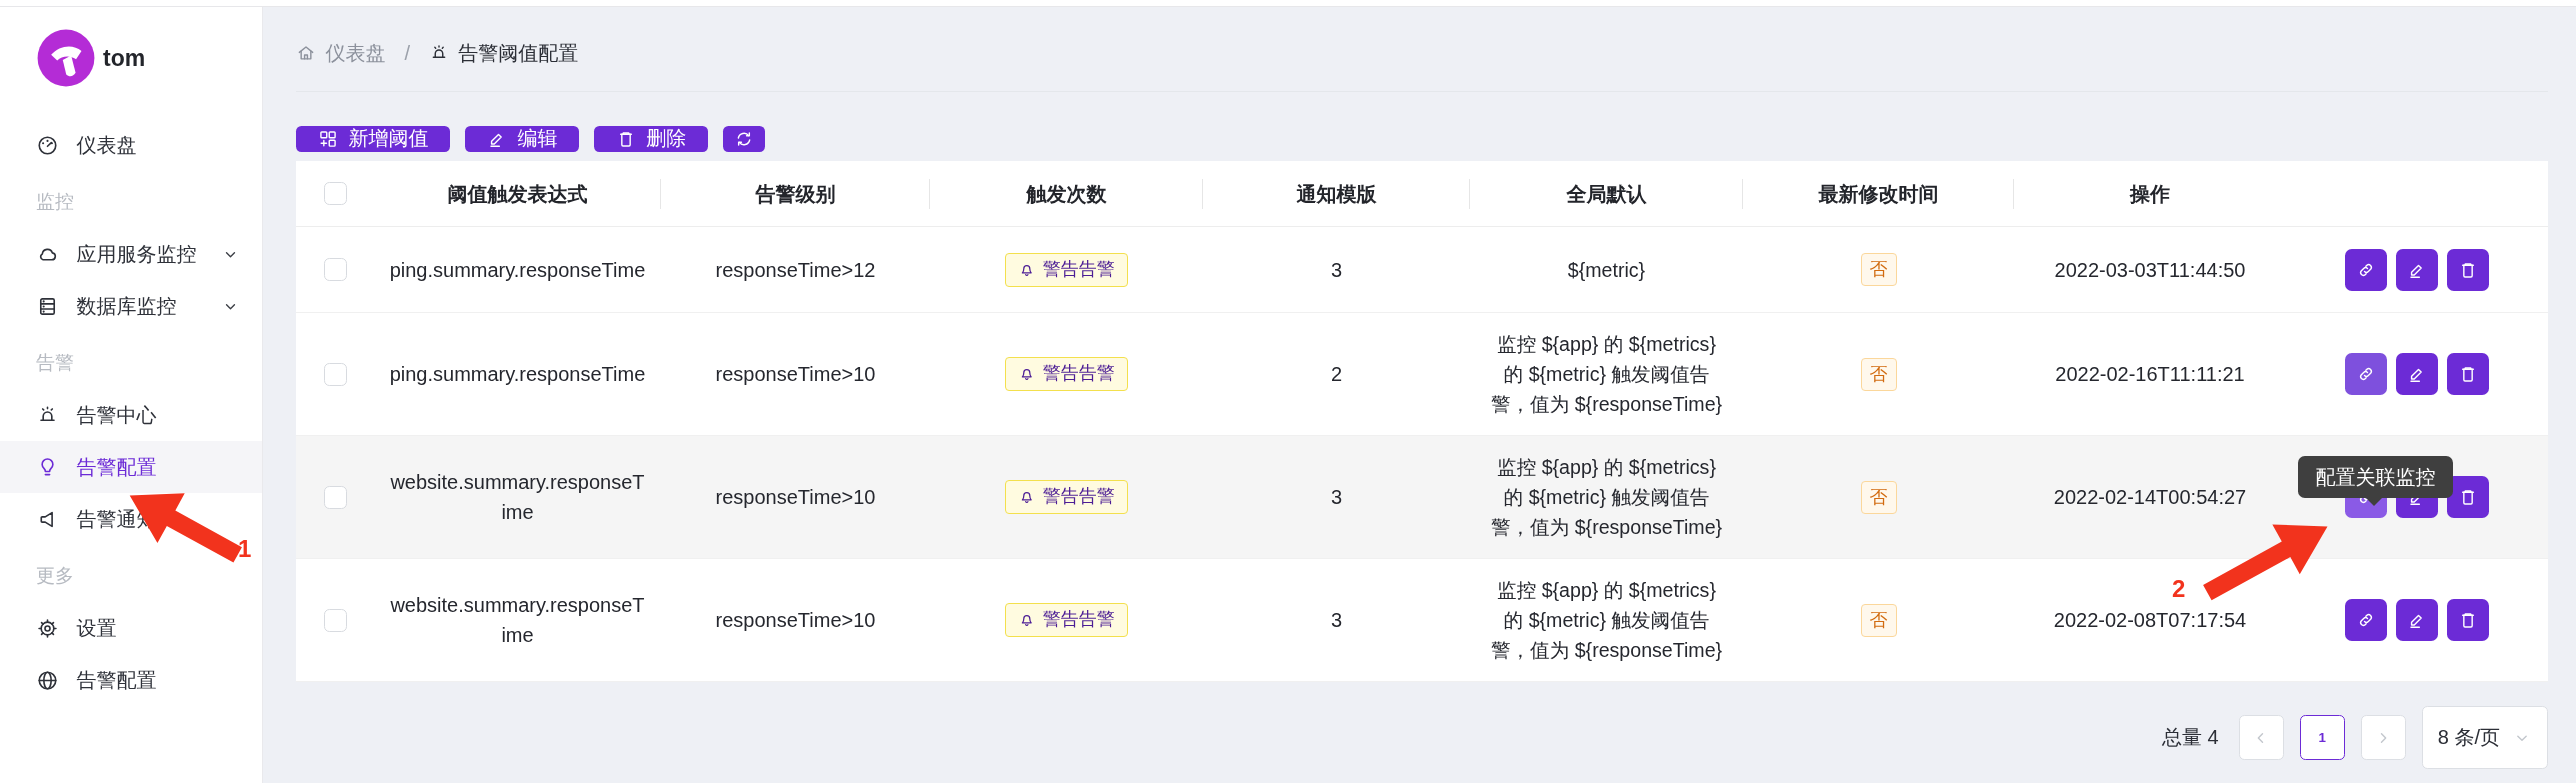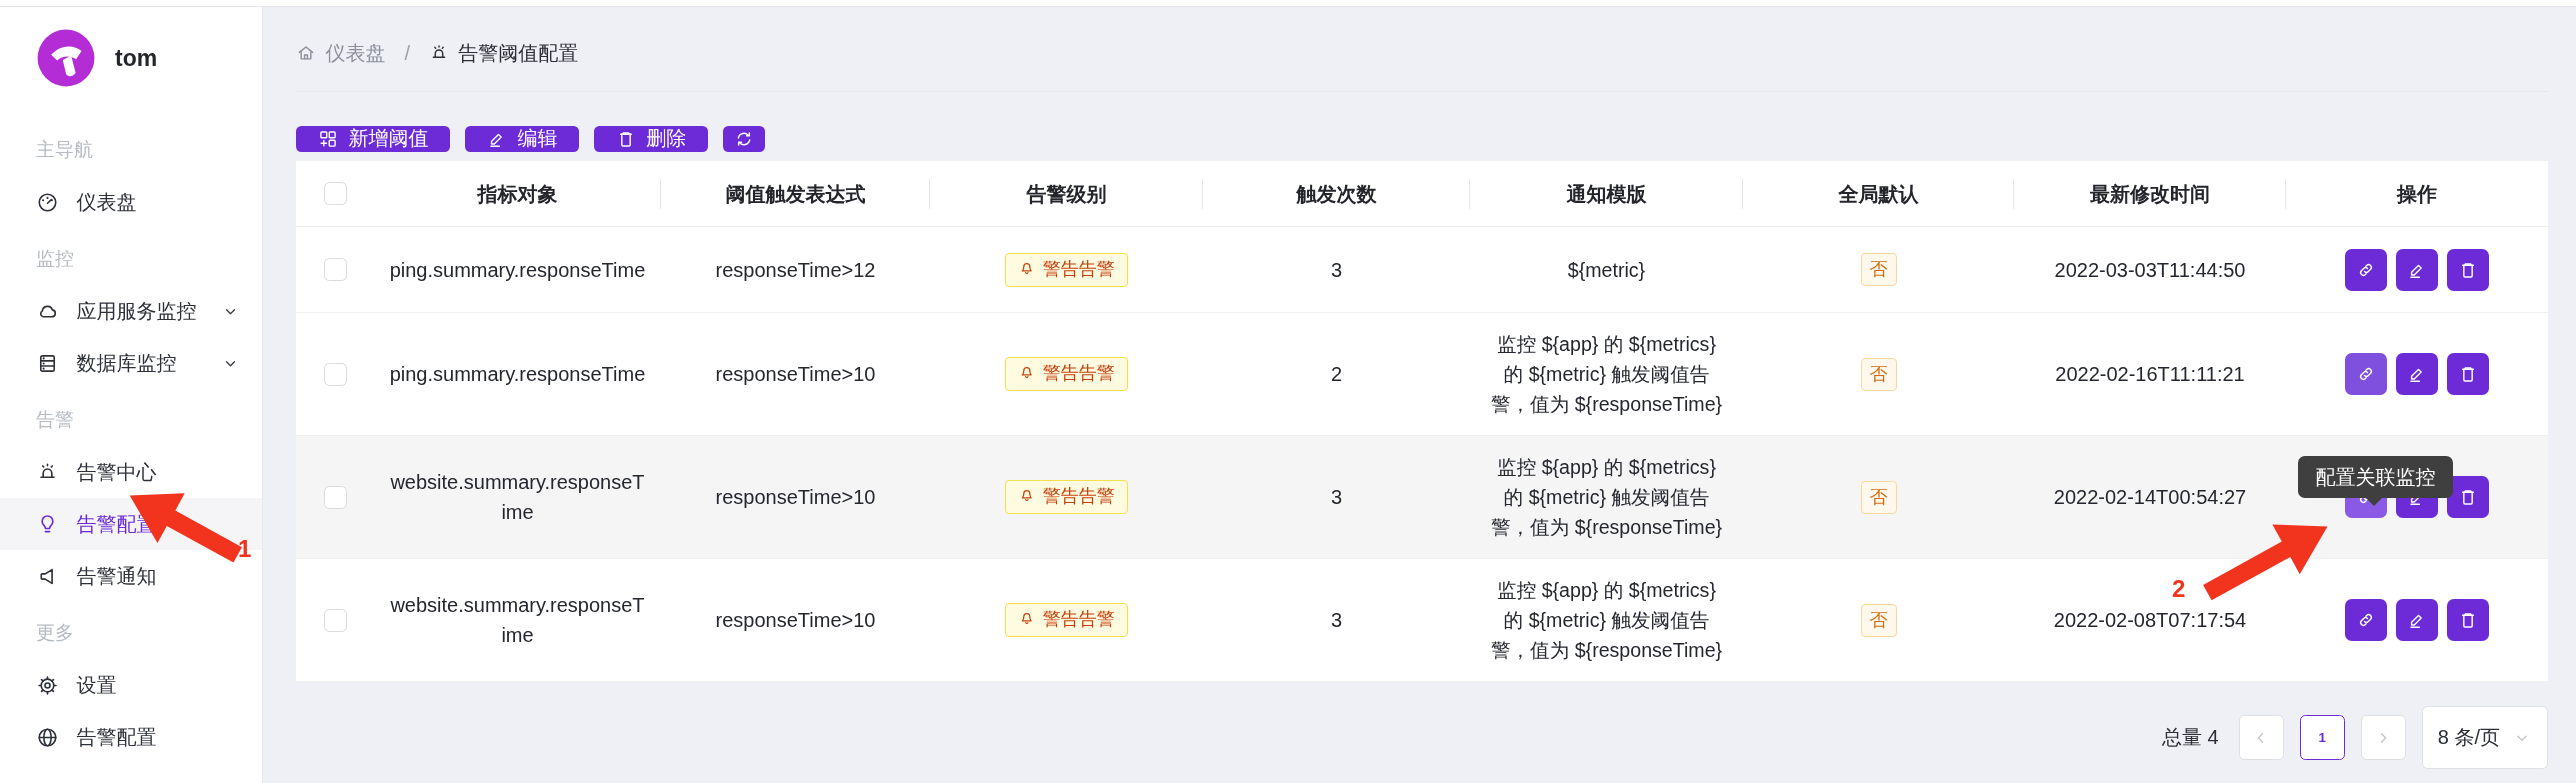--- a/index.html
+++ b/index.html
@@ -13,21 +13,21 @@
   }
   .topstrip { position:absolute; top:0; left:0; width:100%; height:6.8px; background:#ffffff; border-bottom:0.7px solid #e7e7ea; z-index:6; }
 
   
   .ic { fill:none; stroke:currentColor; stroke-width:1.7; stroke-linecap:round; stroke-linejoin:round; width:23px; height:23px; flex:none; }
   .ic-sm { width:20px; height:20px; }
   .ic-xs { width:17.6px; height:17.6px; }
 
   
   .sidebar { position:absolute; left:0; top:0; width:263px; height:783px; background:#ffffff; border-right:0.7px solid #e9e9ec; z-index:2; }
-  .logo-row { display:flex; align-items:center; gap:18px; padding:27px 0 0 35px; }
+  .logo-row { display:flex; align-items:center; gap:6px; padding:27px 0 0 35px; }
   .logo-mark { width:62px; height:62px; flex:none; }
   .logo-text { font-size:23px; font-weight:bold; color:#23252b; }
   .nav { margin-top:30px; }
   .nav-label { padding:17.6px 0 13.5px 36px; font-size:19px; color:#b7bbc2; }
   .nav-item { position:relative; display:flex; align-items:center; gap:17.6px; height:52px; padding-left:36px; font-size:20px; color:#2e3139; cursor:pointer; }
   .nav-item .chev { position:absolute; right:21.6px; color:#3a3d44; width:19px; height:19px; }
   .nav-item.active { background:#f5f5f8; color:#6c2bd6; }
 
   
   .main { position:absolute; left:264px; top:0; width:2312px; height:783px; }
@@ -46,21 +46,21 @@
   .grid-row { display:grid; grid-template-columns:78px 287px 269px 273px 267px 273px 271px 272px 1fr; align-items:center; }
   .thead { min-height:66px; border-bottom:0.7px solid #ededed; font-weight:bold; font-size:20px; color:#23252b; }
   .cell { position:relative; display:flex; justify-content:center; align-items:center; text-align:center; padding:0 15px; line-height:30px; min-height:30px; }
   .thead .cell.div::after { content:""; position:absolute; right:0; top:50%; transform:translateY(-50%); width:0.7px; height:30px; background:#e6e6e6; }
   .row { border-bottom:0.7px solid #f0f0f0; font-size:20px; color:#25272e; padding:16px 0; min-height:86px; }
   .row.hovered { background:#f5f5f5; }
   .c-metric { word-break:break-all; }
   .c-template { font-size:19.6px;text-align:center; }
   .cb { width:23px; height:23px; border:1.4px solid #d8dbe0; border-radius:5.4px; background:#fff; cursor:pointer; display:inline-block; }
 
-  .badge-warn { display:inline-flex; align-items:flex-start; gap:7px; border:1.4px solid #f3e04d; background:#fffbe0; color:#c2410c;
+  .badge-warn { display:inline-flex; align-items:center; gap:7px; border:1.4px solid #f3e04d; background:#fffbe0; color:#4c1d95;
                 border-radius:4px; padding:5.4px 12px; font-size:18px; line-height:21.6px; white-space:nowrap; }
   .badge-no { display:inline-block; border:1.4px solid #fbd79b; background:#fff8ec; color:#d26b10; border-radius:4px;
               padding:4px 8px; font-size:18px; line-height:23px; }
 
   .actions { display:flex; gap:8.8px; justify-content:center; }
   .action-btn { width:42px; height:42px; border:none; border-radius:6.8px; background:#6c2bd6; color:#fff;
                 display:inline-flex; align-items:center; justify-content:center; cursor:pointer; }
   .action-btn.mid { background:#7e50dd; }
   .action-btn.light { background:#8a5ae6; }
 
@@ -175,21 +175,20 @@
   <div class="logo-row">
     <svg class="logo-mark" viewBox="0 0 48 48">
       <circle cx="24" cy="24" r="22" fill="#b42cd6"></circle>
       <path d="M12.5 21.5c6.5-7.5 17-8.5 23.5-3l-4.2 6.4c-5.3-3.4-11-2.4-14.6 1z" fill="#ffffff"></path>
       <path d="M21.5 25.5l6.5-3.4 3.4 13.4c-1.8 3.2-5.2 3.2-7.2 1.2z" fill="#ffffff"></path>
     </svg>
     <span class="logo-text">tom</span>
   </div>
 
   <nav class="nav">
-    <div class="nav-label">主导航</div>
     <div class="nav-item">
       <svg class="ic" viewBox="0 0 34 34" width="23" height="23">
           <use href="#i-dashboard"></use>
         </svg>
       <span>仪表盘</span>
     </div>
 
     <div class="nav-label">监控</div>
     <div class="nav-item">
       <svg class="ic" viewBox="0 0 34 34" width="23" height="23">
@@ -290,21 +289,20 @@
         </svg>
     </button>
   </div>
 
   <div class="table-card">
 
     <div class="grid-row thead">
       <div class="cell">
           <span class="cb"></span>
         </div>
-      <div class="cell div">指标对象</div>
       <div class="cell div">阈值触发表达式</div>
       <div class="cell div">告警级别</div>
       <div class="cell div">触发次数</div>
       <div class="cell div">通知模版</div>
       <div class="cell div">全局默认</div>
       <div class="cell div">最新修改时间</div>
       <div class="cell">操作</div>
     </div>
 
     <div class="grid-row row">

